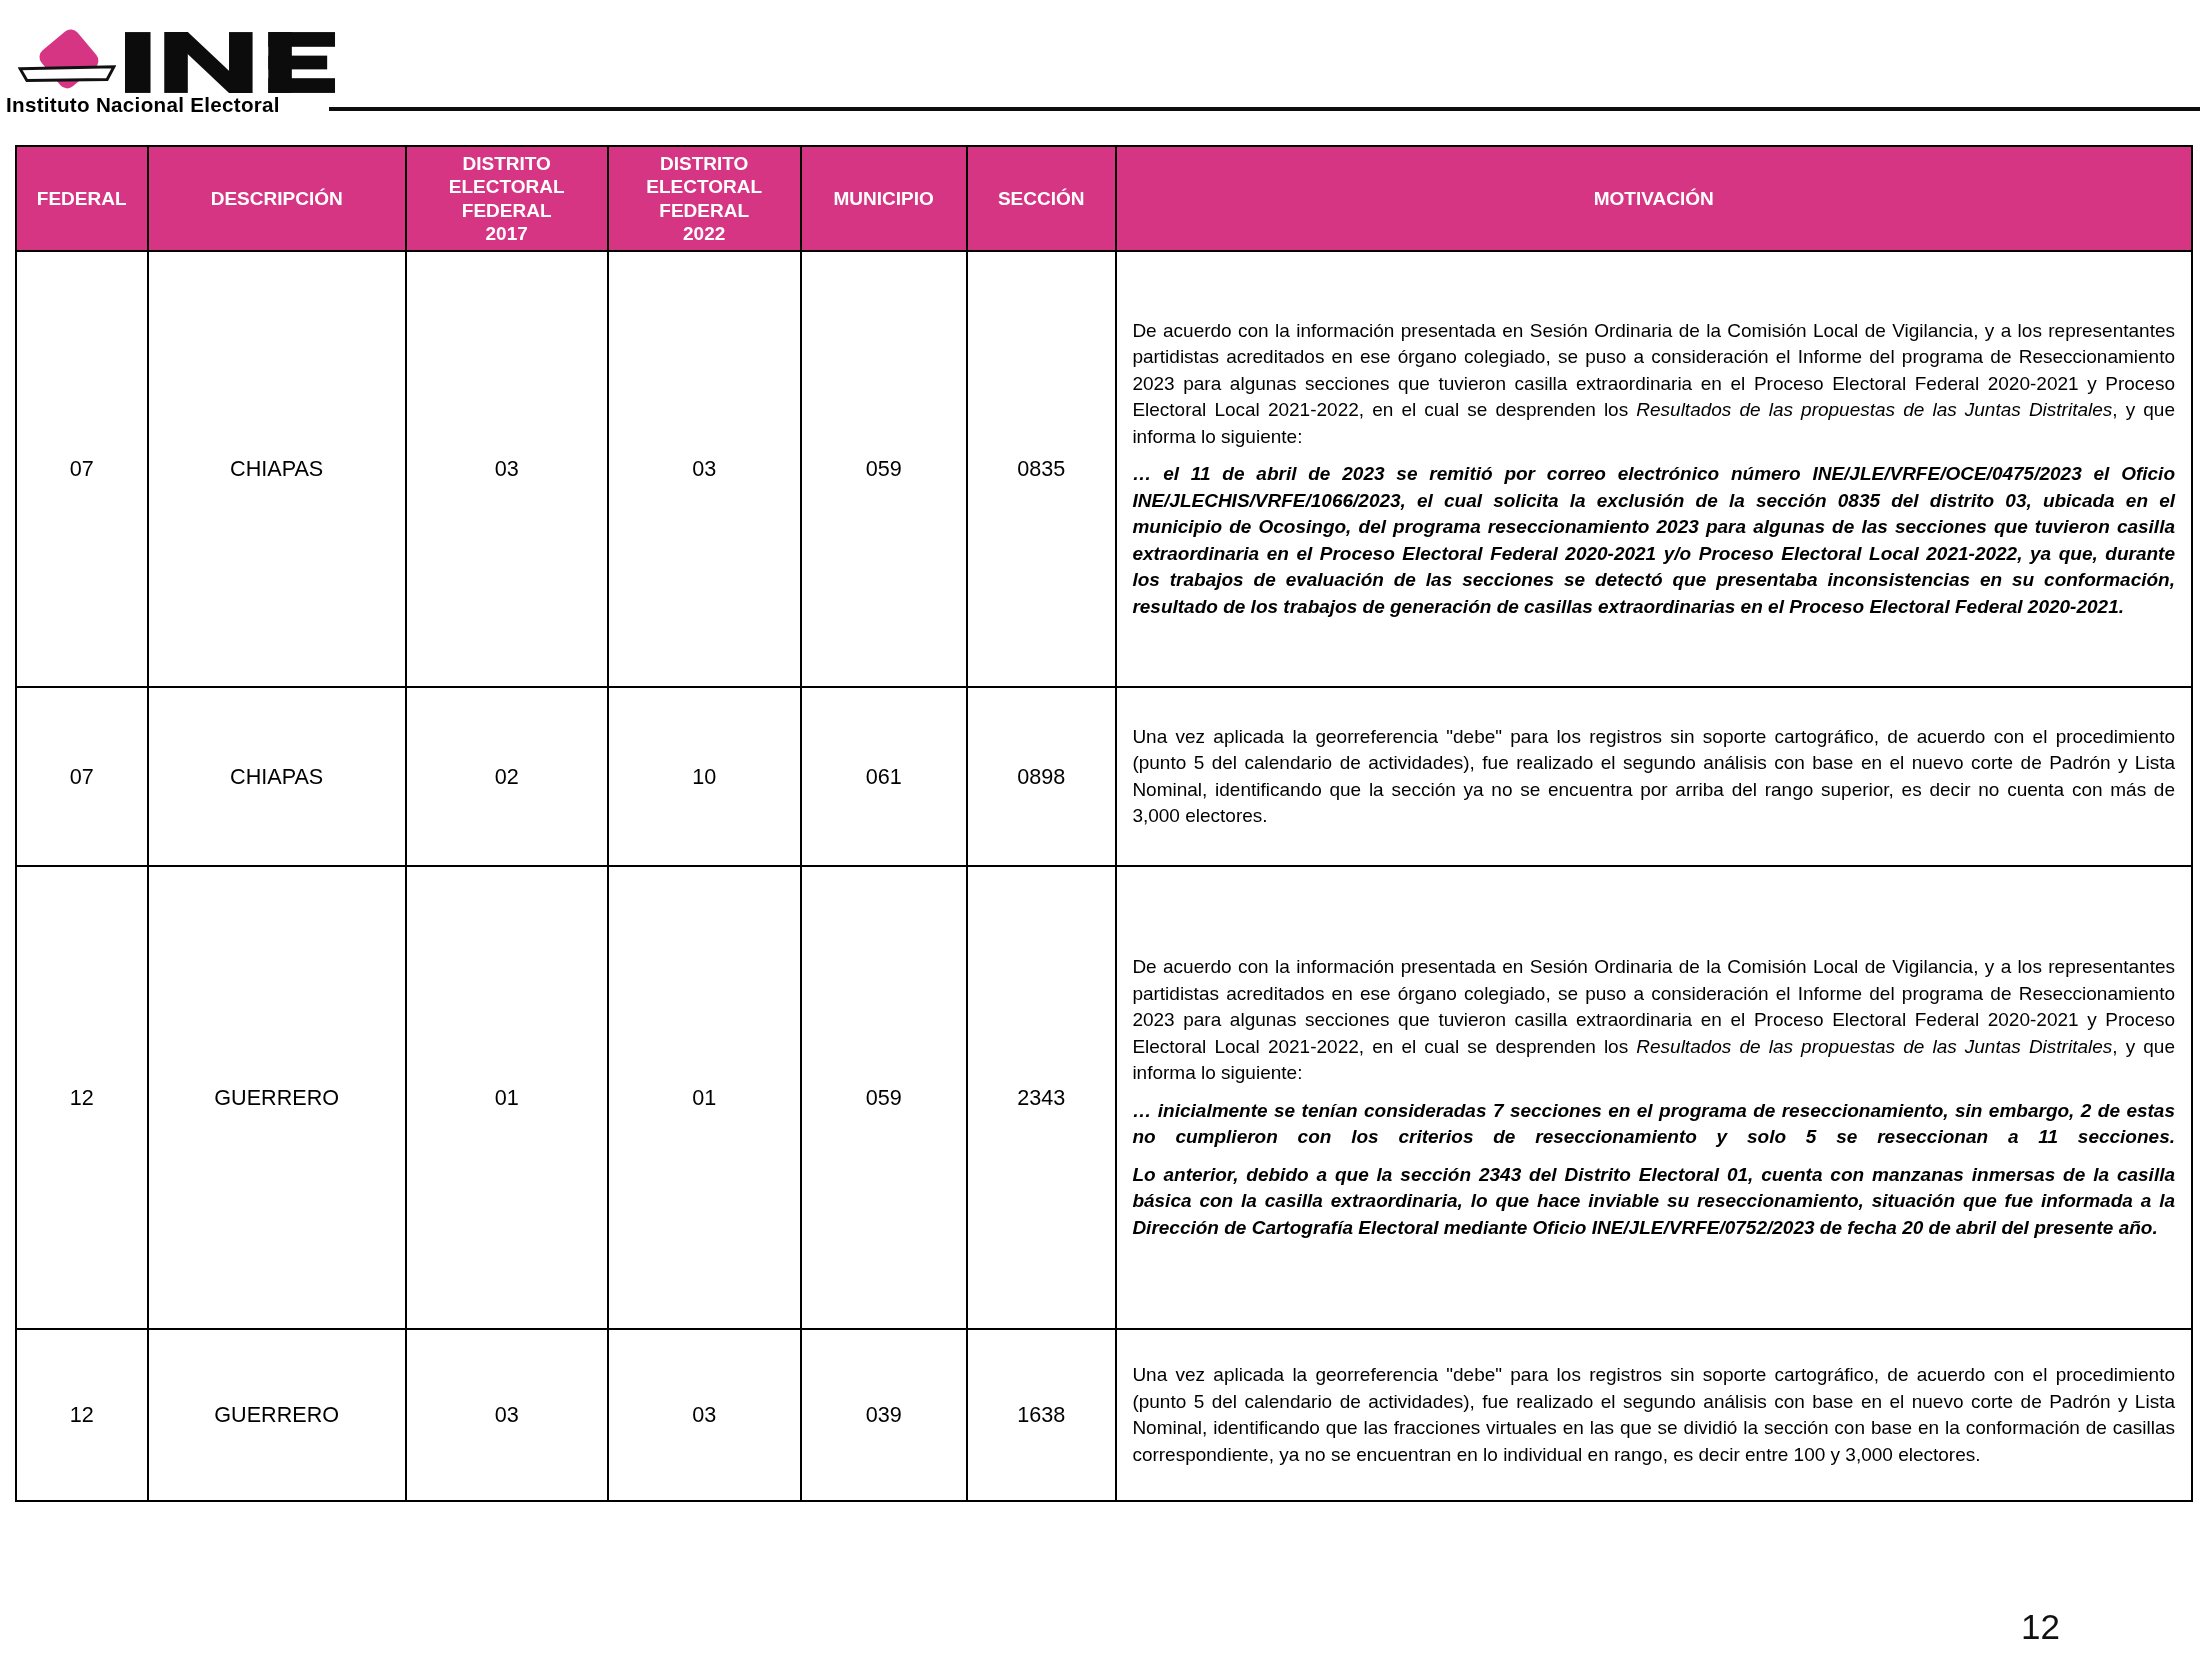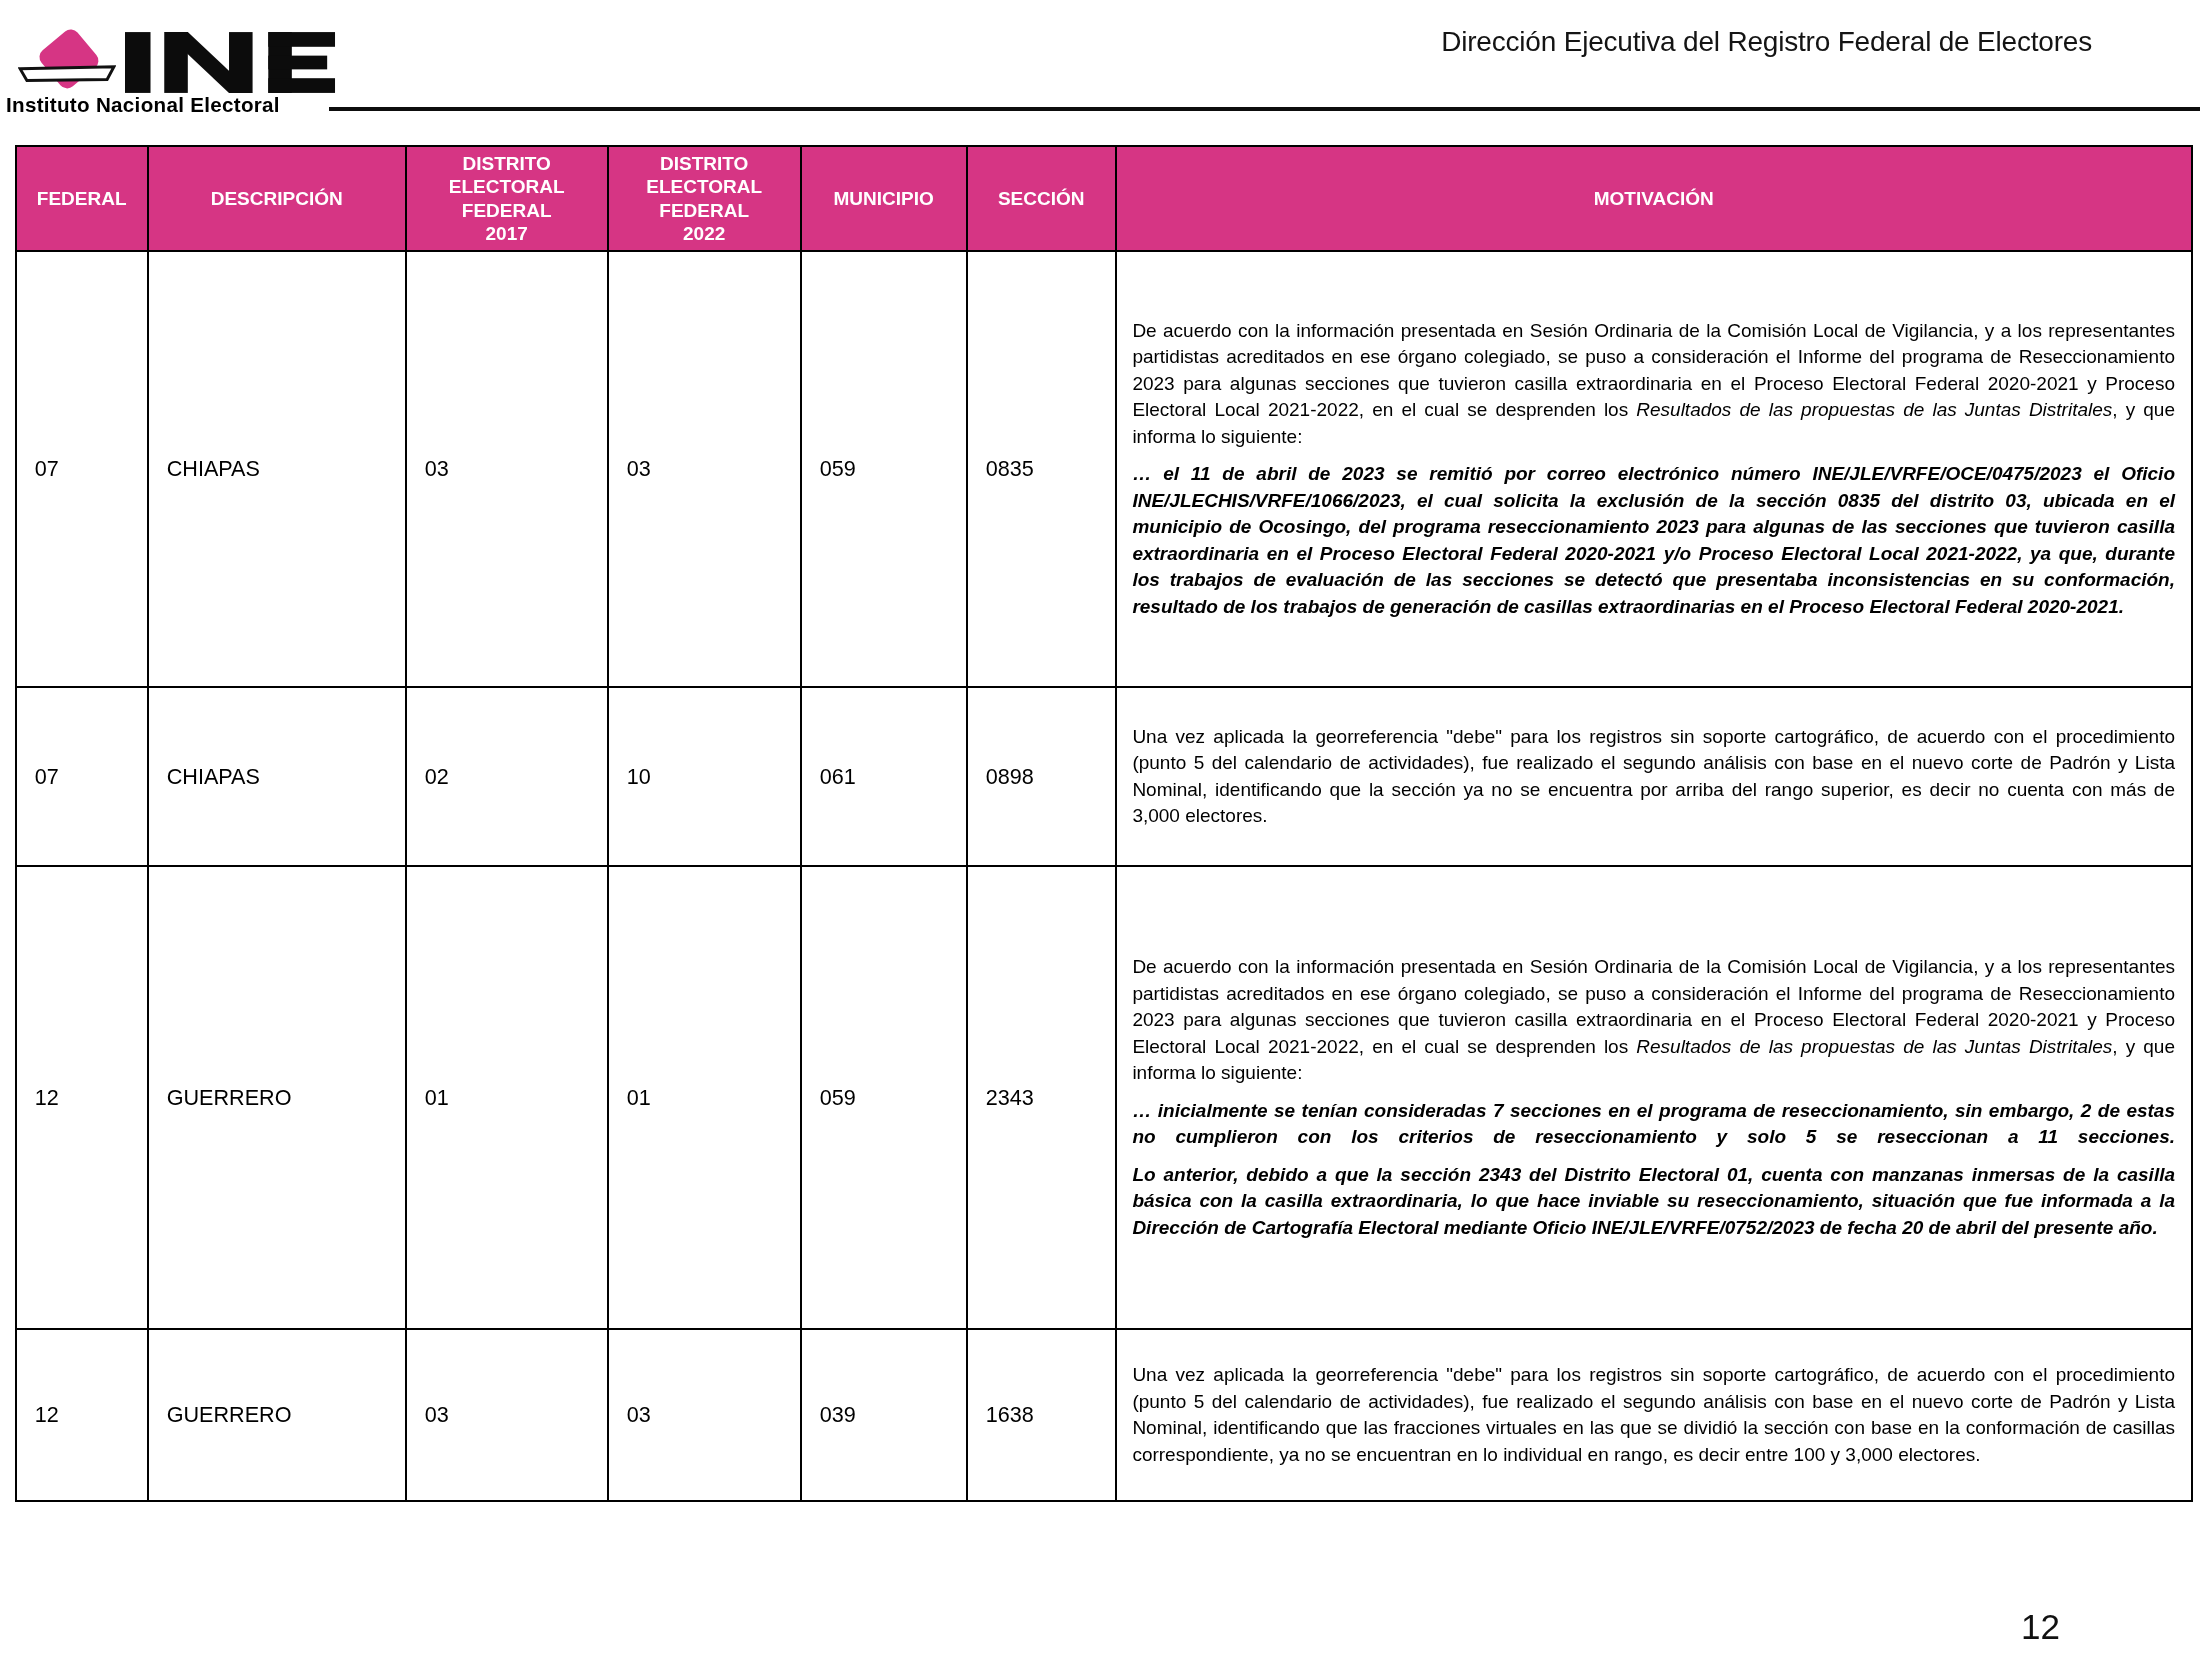--- a/index.html
+++ b/index.html
@@ -11,21 +11,21 @@
   .logo-wordmark{position:absolute;left:125px;top:32px;}
   .logo-subtitle{position:absolute;left:6px;top:93px;font-size:20.6px;font-weight:bold;letter-spacing:0.3px;white-space:nowrap;}
   .header-rule{position:absolute;left:329px;top:107px;width:1871px;height:3.9px;background:#0d0d0d;}
   .header-right{position:absolute;right:113px;top:21.6px;text-align:right;font-size:28px;line-height:39px;color:#141414;letter-spacing:-0.2px;}
 
   
   .doc-table{position:absolute;left:14.7px;top:145px;width:2176px;border-collapse:collapse;table-layout:fixed;border:2.9px solid #000;}
   .doc-table th,.doc-table td{border:2px solid #000;vertical-align:middle;overflow:hidden;}
   .doc-table thead tr{height:105px;}
   .doc-table th{background:#D63584;color:#fff;font-size:19px;font-weight:bold;text-align:center;line-height:1.22;white-space:pre-line;padding:2px 3.9px;}
-  .cell-center{text-align:left;font-size:21.6px;padding:2px 18px;}
+  .cell-center{text-align:center;font-size:21.6px;padding:2px 18px;}
   .cell-motiv{padding:5.9px 15.7px 5.9px 15.7px;font-size:19px;line-height:26.5px;text-align:justify;}
   .para + .para{margin-top:11px;}
   .p-bold-italic{font-weight:bold;font-style:italic;}
   .just-all{text-align-last:justify;}
   .it{font-style:italic;}
 
   
   .page-number{position:absolute;left:2021px;top:1607px;font-size:35px;color:#111;}
 </style>
 </head>
@@ -47,21 +47,20 @@
     <rect x="146" y="0" width="68" height="15" fill="#0c0c0c"></rect>
     <rect x="146" y="24" width="60" height="14" fill="#0c0c0c"></rect>
     <rect x="146" y="47" width="68" height="15" fill="#0c0c0c"></rect>
   </svg>
 
   <div class="logo-subtitle">Instituto Nacional Electoral</div>
 
   <div class="header-rule"></div>
 
   <div class="header-right">
-    <div>Dirección Ejecutiva del Registro Federal de Electores</div>
   </div>
 
   <table class="doc-table">
     <colgroup>
       <col style="width:132px">
         <col style="width:258px">
         <col style="width:202px">
       <col style="width:193px">
         <col style="width:166px">
         <col style="width:149px">

